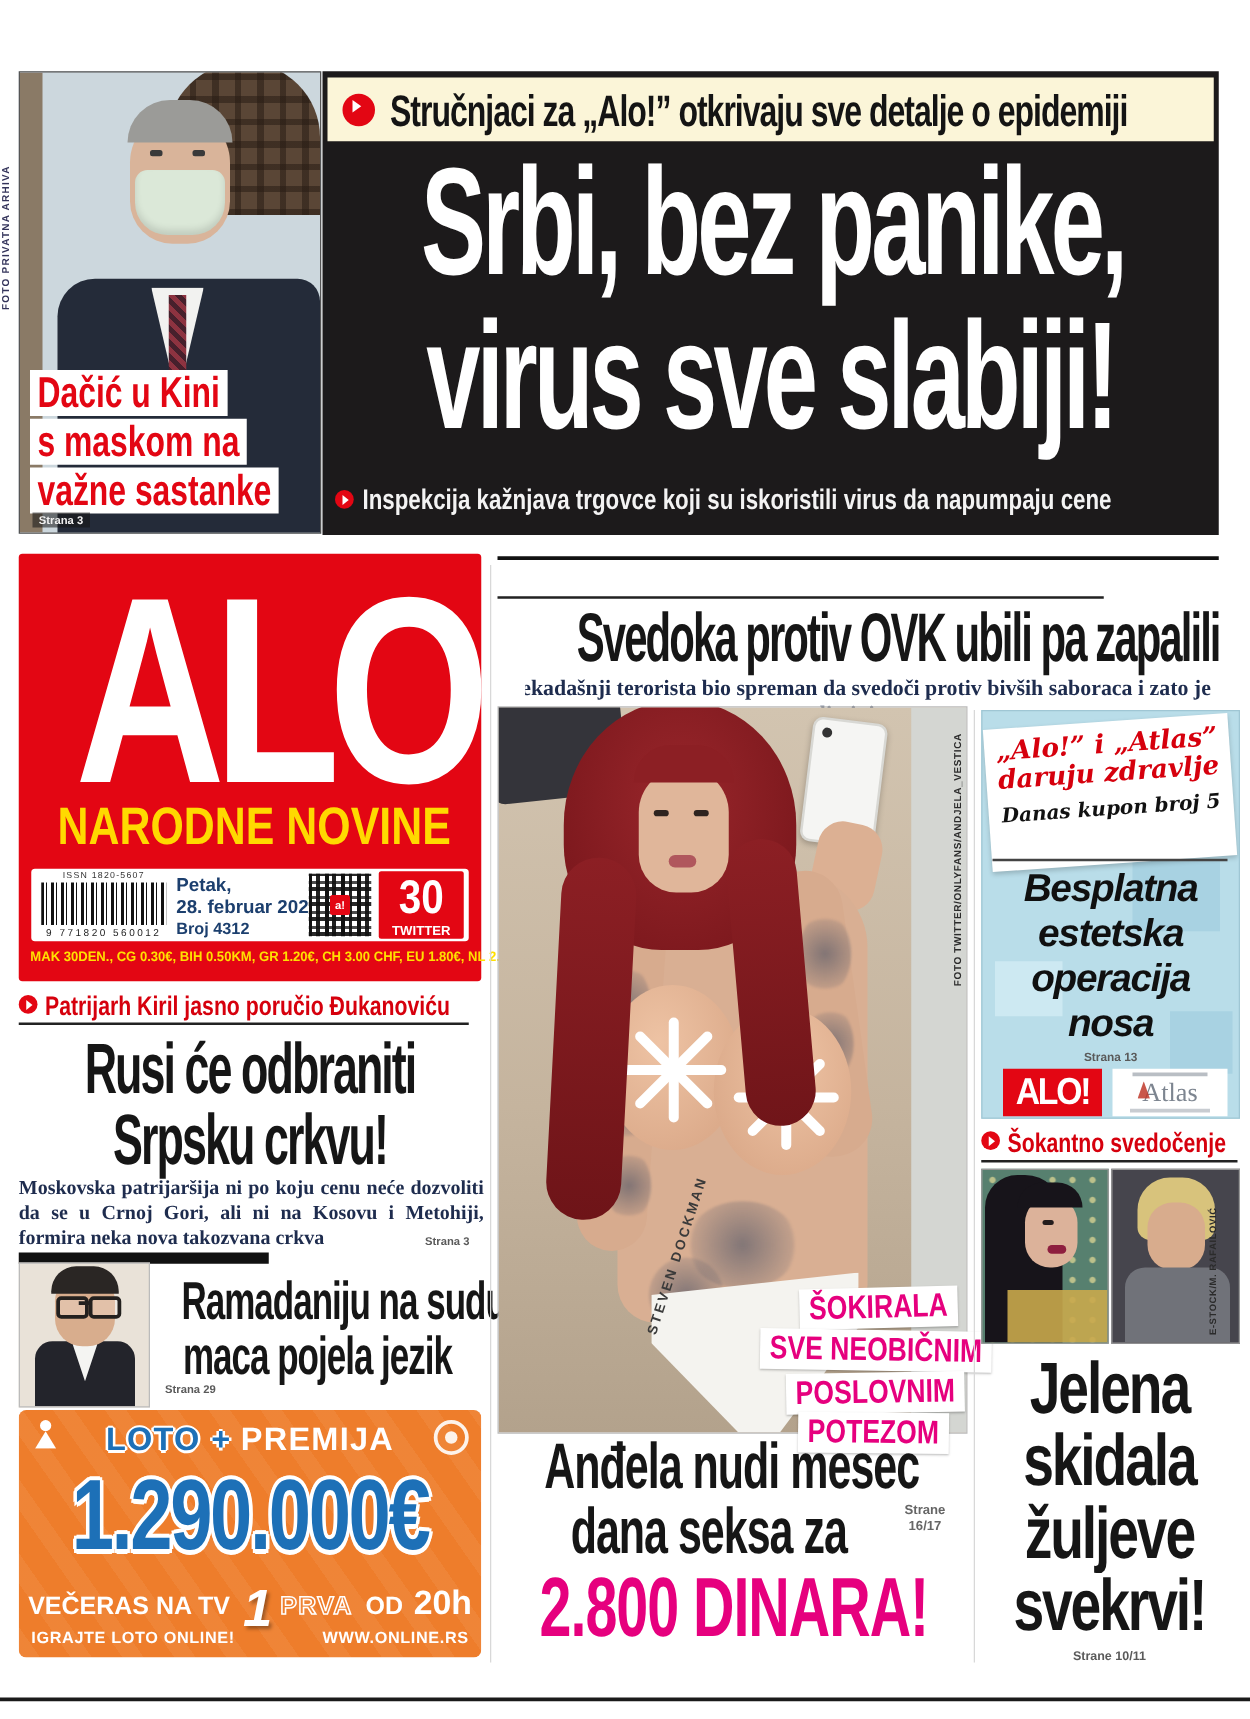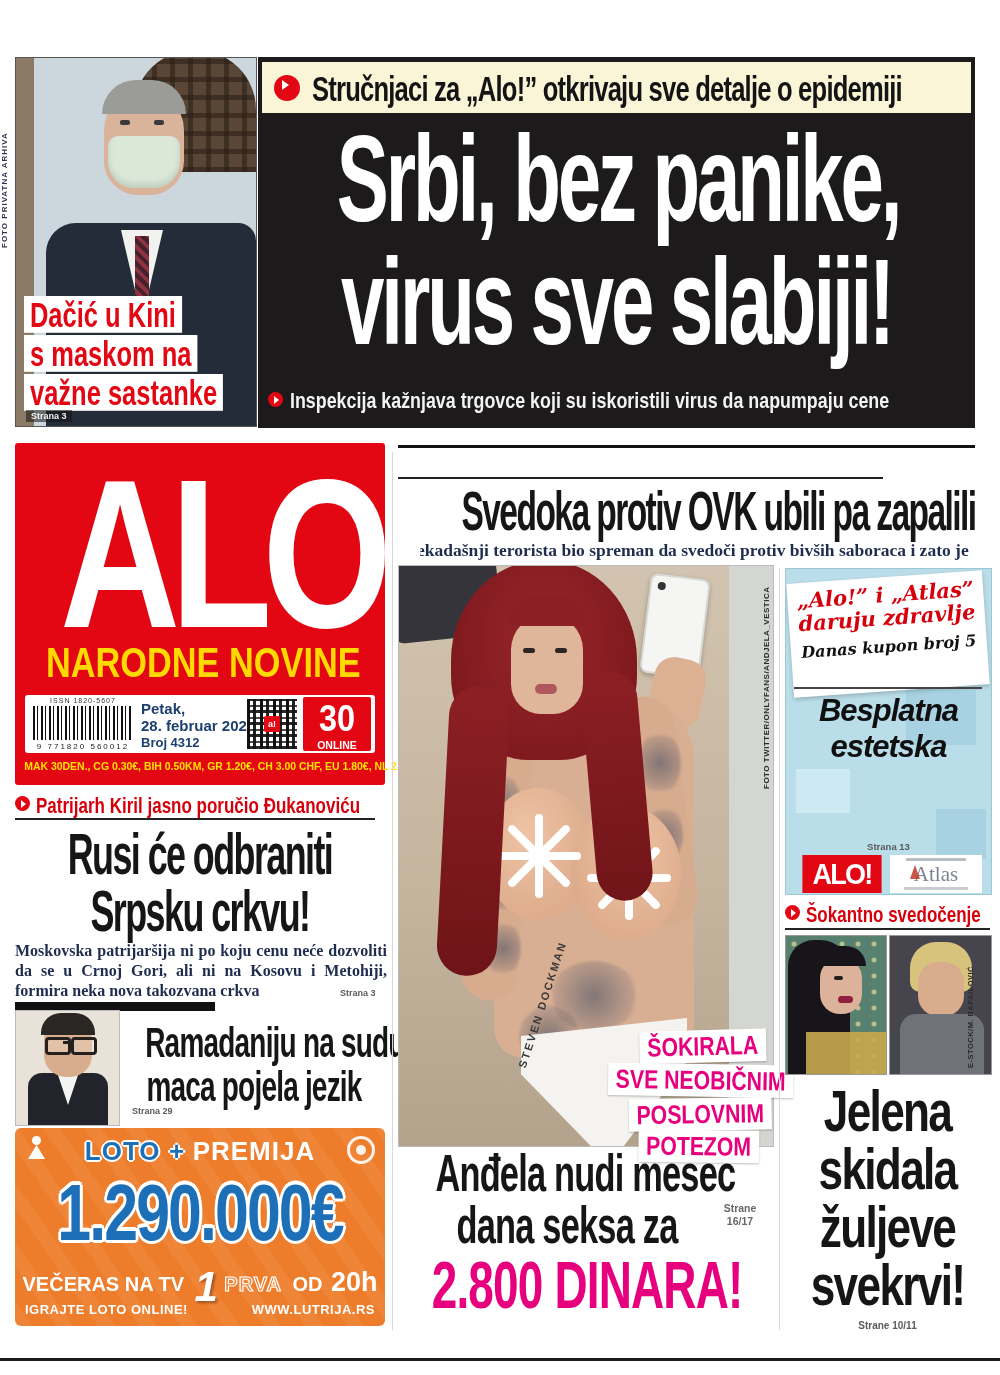--- a/index.html
+++ b/index.html
@@ -87,21 +87,21 @@
       <div class="abs" style="left:116px;top:5px;font-size:15px;font-weight:700;color:#1c3f6e;line-height:1.15;">
         <span>Petak,</span><br>
         <span>28. februar 2020.</span>
       </div>
       <div class="abs" style="left:116px;top:40px;font-size:13px;font-weight:700;color:#1c3f6e;">Broj 4312</div>
       <div class="abs qr" style="left:222px;top:4px;width:50px;height:50px;">
         <span class="abs ctr" style="left:17px;top:17px;width:16px;height:16px;background:#e30613;color:#fff;font-size:9px;font-weight:700;line-height:16px;border-radius:2px;">a!</span>
       </div>
       <div class="abs ctr" style="left:278px;top:2px;width:68px;height:54px;background:#e30613;border-radius:2px;">
         <div class="hl" style="font-size:36px;color:#fff;margin-top:2px;transform:scale(.9,1.05);transform-origin:50% 0;">30</div>
-        <div style="font-size:10.5px;font-weight:700;color:#fff;margin-top:4px;">ONLINE</div>
+        <div style="font-size:10.5px;font-weight:700;color:#fff;margin-top:4px;">TWITTER</div>
       </div>
     </div>
     <div class="abs ctr hl" style="left:0;top:318px;width:370px;font-size:11px;color:#ffe000;transform:scale(.95,1);transform-origin:50% 0;">MAK 30DEN., CG 0.30€, BIH 0.50KM, GR 1.20€, CH 3.00 CHF, EU 1.80€, NL 2.00€</div>
   </div>
 
   <div class="abs" style="left:15px;top:793px;width:372px;height:26px;">
     <span class="arrow-circle sm abs" style="left:0;top:3px;"></span>
     <span class="abs hl kick" style="left:21px;top:2px;font-size:20px;transform:scale(.85,1.08);transform-origin:0 0;">Patrijarh Kiril jasno poručio Đukanoviću</span>
   </div>
   <div class="abs" style="left:15px;top:818px;width:360px;height:2px;background:#222;"></div>
@@ -142,21 +142,21 @@
          text-shadow:-3px 0 #fff,3px 0 #fff,0 -3px #fff,0 3px #fff,-2px -2px #fff,2px 2px #fff,2px -2px #fff,-2px 2px #fff;
          transform:scale(.95,1.25);transform-origin:50% 0;">1.290.000€</div>
     <div class="abs ctr" style="left:0;top:138px;width:370px;white-space:nowrap;">
       <span class="hl" style="font-size:20px;color:#fff;">VEČERAS NA TV</span>
       <span class="hl" style="font-size:42px;color:#fff;font-style:italic;margin:0 2px 0 6px;vertical-align:-10px;text-shadow:2px 2px 3px rgba(0,0,0,.35);">1</span>
       <span class="hl" style="font-size:20px;color:transparent;-webkit-text-stroke:1.2px #fff;letter-spacing:1px;margin-right:6px;">PRVA</span>
       <span class="hl" style="font-size:20px;color:#fff;">OD</span>
       <span class="hl" style="font-size:27px;color:#fff;margin-left:4px;">20h</span>
     </div>
     <div class="abs hl" style="left:10px;top:175px;font-size:13px;color:#fff;letter-spacing:.5px;">IGRAJTE LOTO ONLINE!</div>
-    <div class="abs hl" style="right:10px;top:175px;font-size:13px;color:#fff;letter-spacing:.5px;">WWW.LUTRIJA.RS</div>
+    <div class="abs hl" style="right:10px;top:175px;font-size:13px;color:#fff;letter-spacing:.5px;">WWW.ONLINE.RS</div>
   </div>
 
   <div class="abs" style="left:398px;top:565px;width:374px;height:580px;overflow:hidden;border:1px solid #bbb;
        background:linear-gradient(180deg,#d2c4b0 0%,#c5b49e 55%,#b3a28c 100%);">
     <div class="abs" style="left:330px;top:0;width:44px;height:580px;background:#d4d6d2;"></div>
     <div class="abs" style="left:-10px;top:-12px;width:110px;height:85px;background:#34343a;border-radius:12px;transform:rotate(-6deg);"></div>
     <div class="abs" style="left:246px;top:10px;width:56px;height:96px;background:#f5f5f3;border:2px solid #d8d8d4;border-radius:8px;transform:rotate(7deg);box-shadow:0 2px 5px rgba(0,0,0,.25);">
       <i style="position:absolute;left:6px;top:6px;width:8px;height:8px;background:#333;border-radius:50%;display:block;"></i>
     </div>
     <div class="abs" style="left:252px;top:92px;width:52px;height:70px;background:#dcb093;border-radius:20px;transform:rotate(12deg);"></div>
@@ -214,20 +214,22 @@
     <div class="abs" style="left:150px;top:240px;width:50px;height:50px;background:#a8d2e2;"></div>
     <div class="abs" style="left:4px;top:8px;width:188px;height:102px;background:#fff;transform:rotate(-4deg);box-shadow:0 2px 4px rgba(0,0,0,.2);padding:6px 4px;">
       <div class="ctr" style="font-family:'DejaVu Serif',serif;font-style:italic;font-weight:700;font-size:21px;color:#d6000d;line-height:1.1;">„Alo!” i „Atlas”</div>
       <div class="ctr" style="font-family:'DejaVu Serif',serif;font-style:italic;font-weight:700;font-size:21px;color:#d6000d;line-height:1.1;">daruju zdravlje</div>
       <div class="ctr" style="font-family:'DejaVu Serif',serif;font-style:italic;font-weight:700;font-size:16px;color:#111;margin-top:8px;">Danas kupon broj 5</div>
     </div>
     <div class="abs" style="left:8px;top:118px;width:188px;height:2px;background:#444;"></div>
     <div class="abs ctr" style="left:0;top:124px;width:205px;font-style:italic;font-weight:700;font-size:31px;color:#101010;line-height:1.16;letter-spacing:-1px;">
       <div>Besplatna</div>
       <div>estetska</div>
+      <div>operacija</div>
+      <div>nosa</div>
     </div>
     <div class="abs ctr pageref" style="left:0;top:272px;width:205px;font-size:9.5px;">Strana 13</div>
     <div class="abs ctr hl" style="left:12px;top:286px;width:88px;height:38px;background:#e30613;color:#fff;font-size:30px;line-height:38px;letter-spacing:-2px;transform:scale(.9,1);transform-origin:50% 0;">ALO!</div>
     <div class="abs ctr" style="left:104px;top:286px;width:92px;height:38px;background:#fff;">
       <i style="position:absolute;left:16px;top:3px;width:60px;height:3px;background:#b9bec4;display:block;"></i>
       <span style="font-family:'Liberation Serif',serif;font-size:21px;color:#7d8590;line-height:38px;">Atlas</span>
       <i style="position:absolute;left:14px;bottom:3px;width:64px;height:3px;background:#c8ccd1;display:block;"></i>
       <i style="position:absolute;left:20px;top:10px;width:10px;height:14px;background:#c0392b;clip-path:polygon(50% 0,100% 100%,0 100%);display:block;opacity:.85;"></i>
     </div>
   </div>

